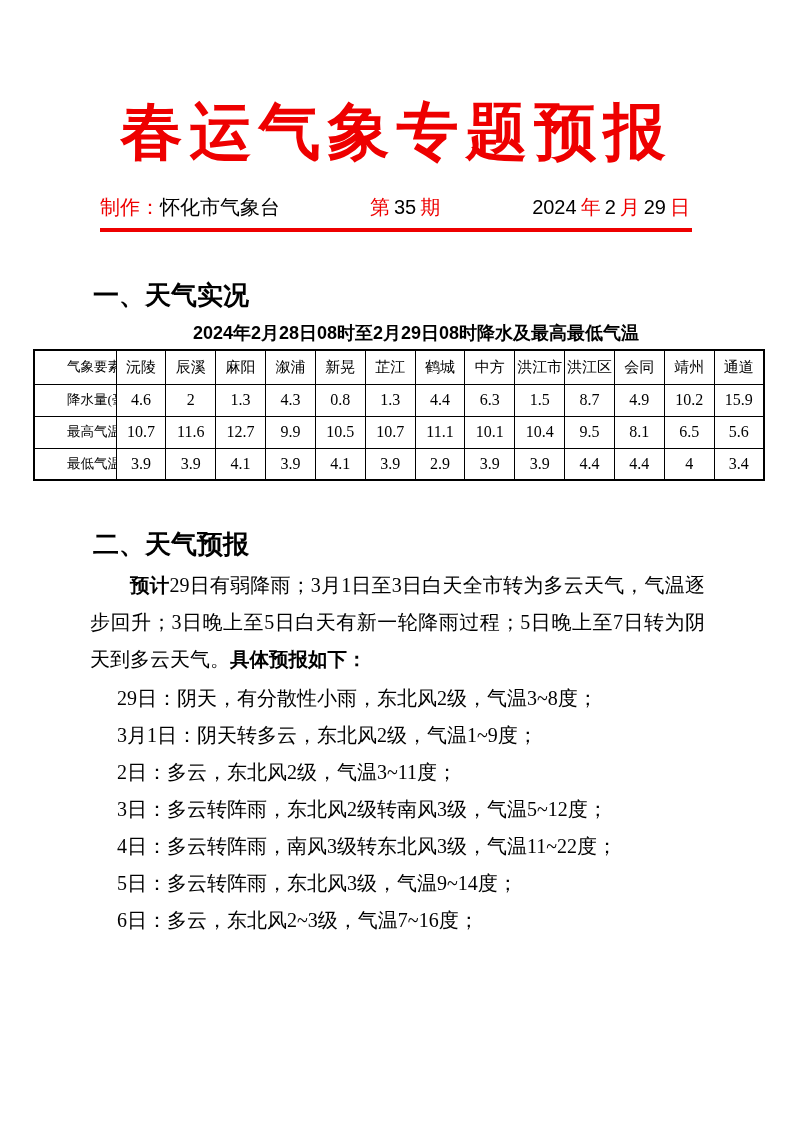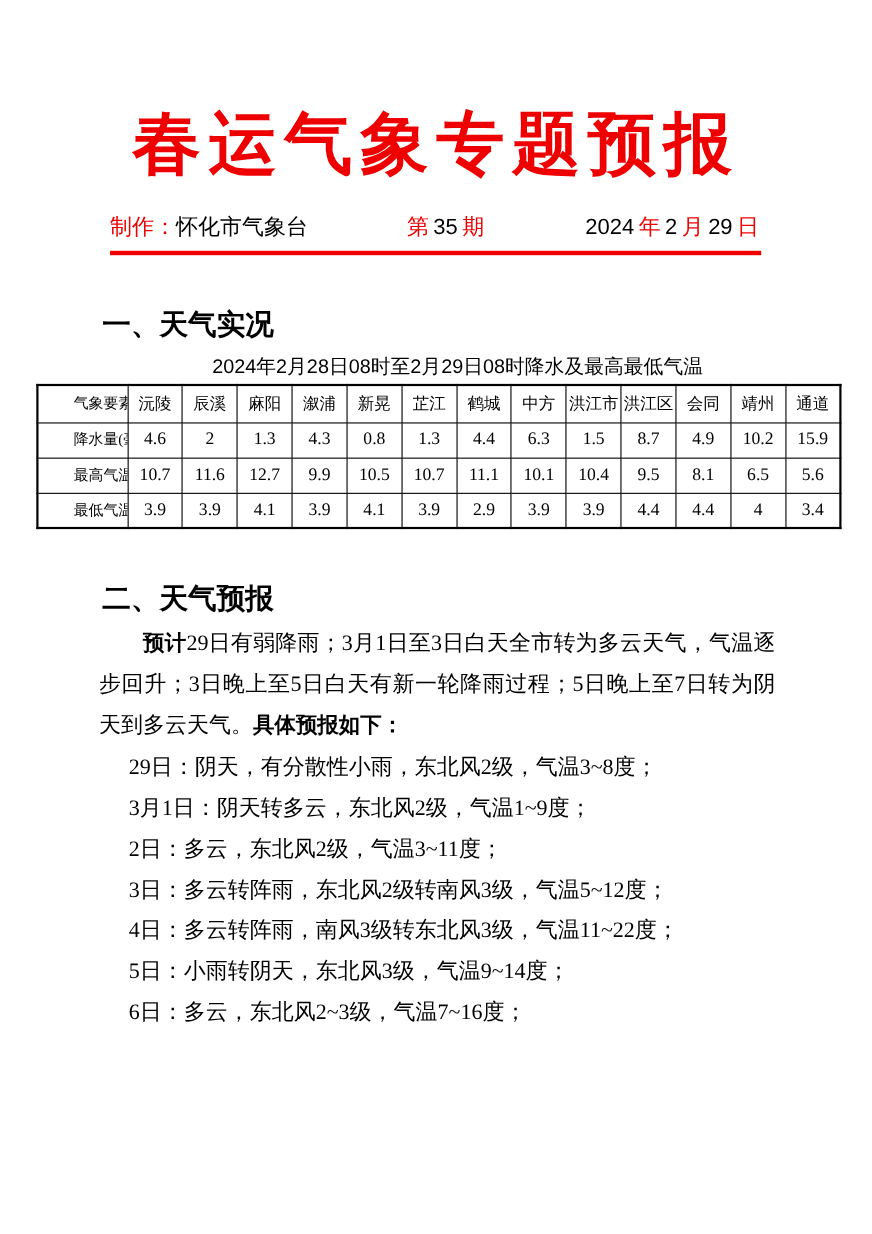--- a/index.html
+++ b/index.html
@@ -46,21 +46,21 @@
     margin: 50px 90px 0 93px;
     font-family: "Liberation Sans", "DejaVu Sans", sans-serif;
     font-weight: bold;
     font-size: 26px;
     line-height: 26px;
   }
   .table-caption {
     margin-top: 14px;
     text-align: center;
     font-family: "Liberation Sans", "DejaVu Sans", sans-serif;
-    font-weight: normal;
+    font-weight: bold;
     font-size: 18px;
     line-height: 22px;
     padding-left: 39px;
   }
   table.weather {
     margin: 5px auto 0 33px;
     width: 732px;
     border-collapse: collapse;
     table-layout: fixed;
     border: 2px solid #000;
@@ -220,18 +220,18 @@
   <div class="section2">
     <div class="section-heading">二、天气预报</div>
     <p class="intro-para"><span class="bold-hei">预计</span><span>29日有弱降雨；3月1日至3日白天全市转为多云天气，气温逐步回升；3日晚上至5日白天有新一轮降雨过程；5日晚上至7日转为阴天到多云天气。</span><span class="bold-hei">具体预报如下：</span></p>
 
     <div class="forecast-list">
       <div class="forecast-line">29日：阴天，有分散性小雨，东北风2级，气温3~8度；</div>
       <div class="forecast-line">3月1日：阴天转多云，东北风2级，气温1~9度；</div>
       <div class="forecast-line">2日：多云，东北风2级，气温3~11度；</div>
       <div class="forecast-line">3日：多云转阵雨，东北风2级转南风3级，气温5~12度；</div>
       <div class="forecast-line">4日：多云转阵雨，南风3级转东北风3级，气温11~22度；</div>
-      <div class="forecast-line">5日：小雨转阴天，东北风3级，气温9~14度；</div>
+      <div class="forecast-line">5日：多云转阵雨，东北风3级，气温9~14度；</div>
       <div class="forecast-line">6日：多云，东北风2~3级，气温7~16度；</div>
     </div>
   </div>
 
 </div>
 
 </body></html>

